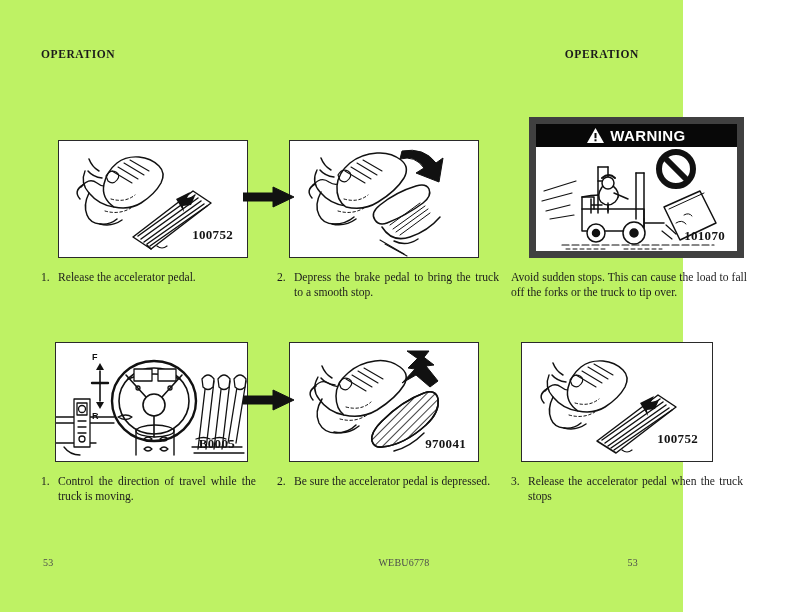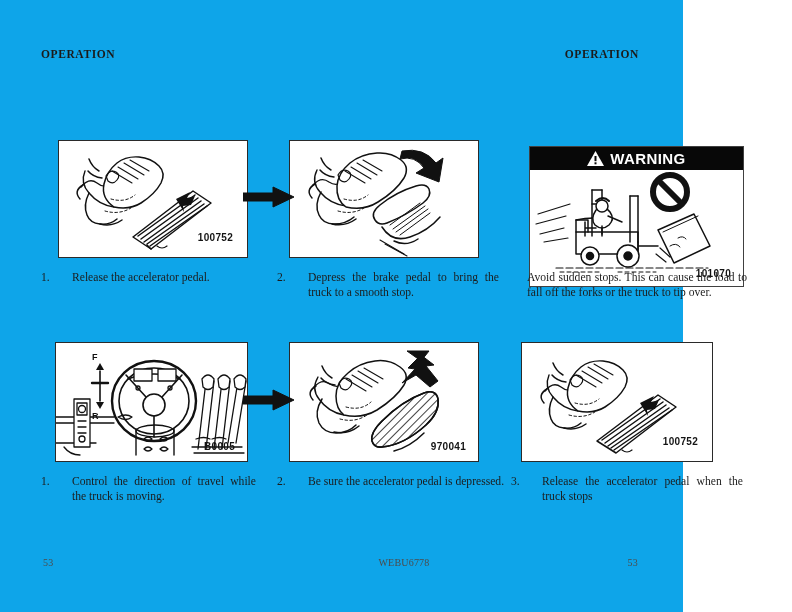--- a/index.html
+++ b/index.html
@@ -13,21 +13,21 @@
     font-family: "Liberation Serif", serif;
     color: #1a1a1a;
     position: relative;
     overflow: hidden;
   }
   .page {
     position: absolute;
     left: 0; top: 0;
     width: 683px;
     height: 612px;
-    background: #0ea5e9;
+    background: #bef264;
   }
 
   
   .running-head {
     position: absolute;
     top: 48px;
     font-family: "Liberation Serif", serif;
     font-weight: bold;
     font-size: 11.5px;
     letter-spacing: 0.6px;
@@ -57,41 +57,40 @@
   .panel {
     position: absolute;
     border: 1px solid #2a2a2a;
     background: #ffffff;
     box-sizing: border-box;
     overflow: hidden;
   }
   .panel svg { display: block; }
   .partno {
     position: absolute;
-    font-family: Liberation Sans, sans-serif;
+    font-family: Liberation Serif, serif;
     font-weight: bold;
-    font-size: 10px;
+    font-size: 13px;
     letter-spacing: 0.3px;
     color: #141414;
   }
 
   
   .mid-arrow {
     position: absolute;
     z-index: 5;
   }
 
   
   .warnbox {
     position: absolute;
-    border: 1px solid #404040;
+    border: 7px solid #404040;
     box-sizing: border-box;
     background: #fff;
     overflow: hidden;
-    margin-top: 29px;
   }
   .warnbar {
     height: 23px;
     background: #080808;
     display: flex;
     align-items: center;
     justify-content: center;
     gap: 6px;
   }
   .warnbar .wtext {
@@ -116,24 +115,24 @@
     line-height: 15.2px;
     color: #1c1c1c;
   }
   .caption .num {
     position: absolute;
     left: 0;
     top: 0;
   }
   .caption .body {
     display: block;
-    margin-left: 31px;
+    margin-left: 17px;
     text-align: justify;
   }
-  .caption.nonum .body { margin-left: 16px; }
+  .caption.nonum .body { margin-left: 0; }
 
   
   .footer-item {
     position: absolute;
     top: 557px;
     font-family: Liberation Serif, serif;
     font-size: 10px;
     color: #4c4c4c;
     letter-spacing: 0.2px;
   }

